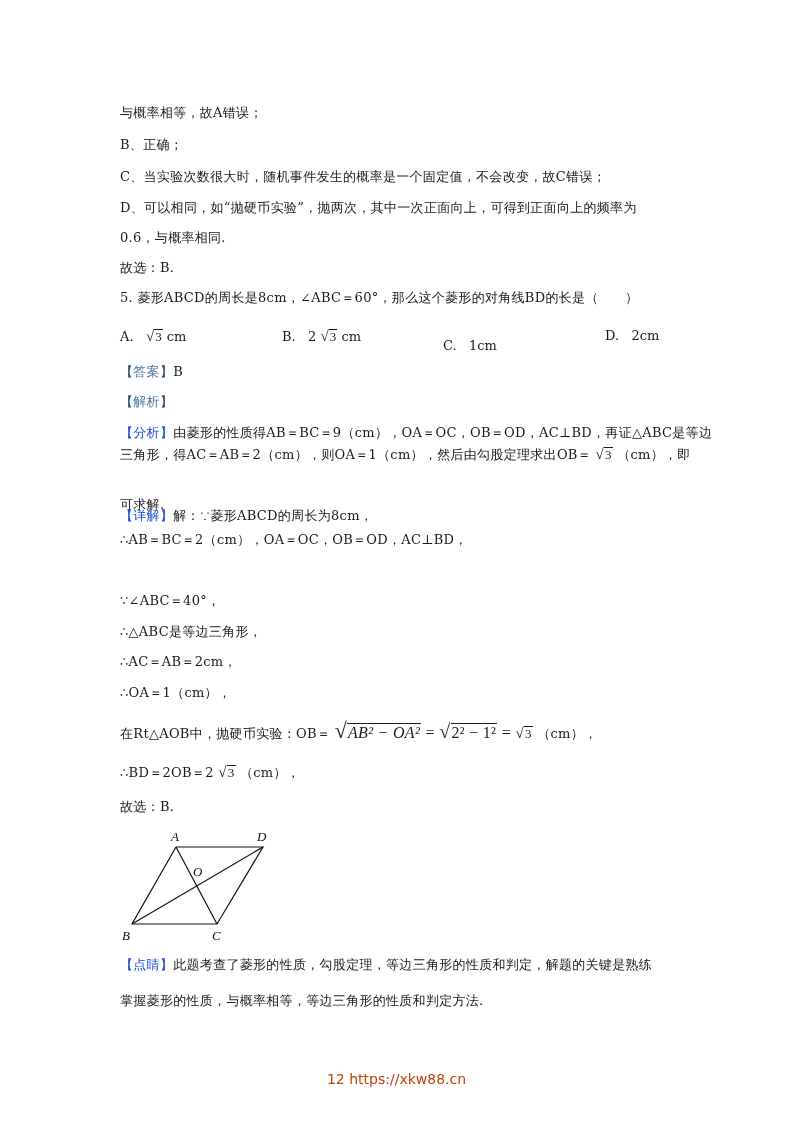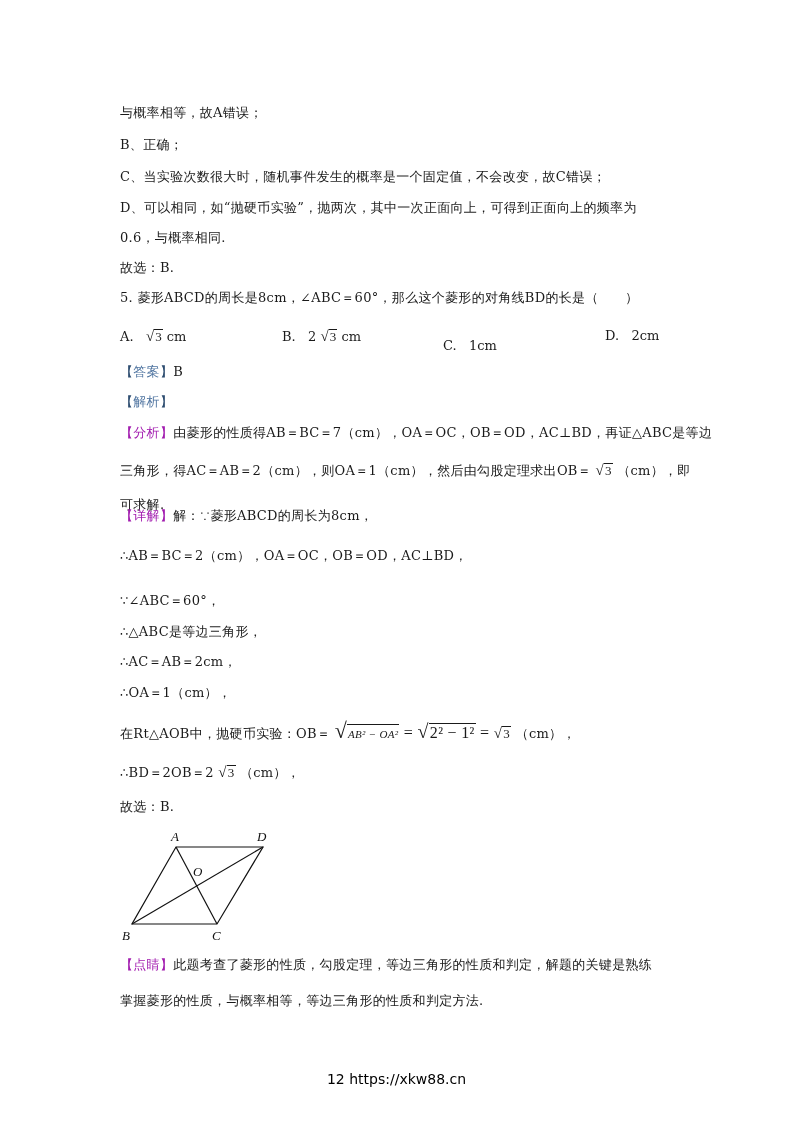--- a/index.html
+++ b/index.html
@@ -2,28 +2,28 @@
 <html><head>
 <meta charset="utf-8">
 <style>
   html, body { margin:0; padding:0; background:#ffffff; }
   body { width:793px; height:1122px; position:relative; overflow:hidden;
          font-family:"DejaVu Serif","Liberation Serif",serif; color:#1a1a1a; }
   .line { position:absolute; left:120px; font-size:13px; line-height:18px; white-space:nowrap; letter-spacing:0.3px; }
   .opt { position:absolute; font-size:13px; line-height:18px; white-space:nowrap; }
   .tag-blue { color:#4f74a0;text-align:center; }
   .tag-blue .br { color:#2d4d70; }
-  .tag { color:#a21caf; }
+  .tag { color:#1d4ed8; }
   .sqrt { display:inline-block; position:relative; font-family:"Liberation Serif",serif; font-style:normal; }
   .sqrt .rad { font-size:15px; }
   .sqrt .arg { border-top:1px solid #1a1a1a; padding:0 1px; display:inline-block; line-height:14px; }
-  .math-i { font-family:"Liberation Serif",serif; font-style:italic; font-size:11px; }
+  .math-i { font-family:"Liberation Serif",serif; font-style:italic; font-size:16px; }
   .math-n { font-family:"Liberation Serif",serif; font-size:16px; }
   .footer { position:absolute; top:1071px; left:0; width:793px; text-align:center;
-            font-family:"DejaVu Sans","Liberation Sans",sans-serif; font-size:14px; color:#000000; }
+            font-family:"DejaVu Sans","Liberation Sans",sans-serif; font-size:14px; color:#c2410c; }
   .diagram { position:absolute; left:116px; top:826px; }
   .diagram text { font-family:"Liberation Serif",serif; font-style:italic; font-size:13px; fill:#111; }
 </style>
 </head>
 <body>
 
 <div class="line" style="top:104px">与概率相等，故A错误；</div>
 <div class="line" style="top:136px">B、正确；</div>
 <div class="line" style="top:168px">C、当实验次数很大时，随机事件发生的概率是一个固定值，不会改变，故C错误；</div>
 <div class="line" style="top:199px">D、可以相同，如“抛硬币实验”，抛两次，其中一次正面向上，可得到正面向上的频率为</div>
@@ -56,34 +56,34 @@
 </div>
 
 <div class="line" style="top:363px">
   <span class="tag-blue"><span class="br">【</span><span>答案</span><span class="br">】</span></span><span>B</span>
 </div>
 <div class="line" style="top:393px">
   <span class="tag-blue"><span class="br">【</span><span>解析</span><span class="br">】</span></span>
 </div>
 
 <div class="line" style="top:424px">
-  <span class="tag">【<span>分析</span>】</span><span>由菱形的性质得AB＝BC＝7（cm），OA＝OC，OB＝OD，AC⊥BD，再证△ABC是等边</span>
+  <span class="tag">【<span>分析</span>】</span><span>由菱形的性质得AB＝BC＝9（cm），OA＝OC，OB＝OD，AC⊥BD，再证△ABC是等边</span>
 </div>
-<div class="line" style="top:461px">
+<div class="line" style="top:445px">
   <span>三角形，得AC＝AB＝2（cm），则OA＝1（cm），然后由勾股定理求出OB＝</span>
   <span class="sqrt"><span class="rad">√</span><span class="arg">3</span></span>
   <span>（cm），即</span>
 </div>
 <div class="line" style="top:496px">可求解.</div>
 
 <div class="line" style="top:507px">
   <span class="tag">【<span>详解</span>】</span><span>解：∵菱形ABCD的周长为8cm，</span>
 </div>
-<div class="line" style="top:547px">∴AB＝BC＝2（cm），OA＝OC，OB＝OD，AC⊥BD，</div>
-<div class="line" style="top:592px">∵∠ABC＝60°，</div>
+<div class="line" style="top:531px">∴AB＝BC＝2（cm），OA＝OC，OB＝OD，AC⊥BD，</div>
+<div class="line" style="top:592px">∵∠ABC＝40°，</div>
 <div class="line" style="top:623px">∴△ABC是等边三角形，</div>
 <div class="line" style="top:653px">∴AC＝AB＝2cm，</div>
 <div class="line" style="top:684px">∴OA＝1（cm），</div>
 
 <div class="line" style="top:720px; line-height:22px">
   <span>在Rt△AOB中，抛硬币实验：OB＝</span>
   <span class="sqrt"><span class="rad" style="font-size:22px">√</span><span class="arg math-i" style="line-height:18px">AB² − OA²</span></span>
   <span class="math-n">=</span>
   <span class="sqrt"><span class="rad" style="font-size:20px">√</span><span class="arg math-n" style="line-height:18px">2² − 1²</span></span>
   <span class="math-n">=</span>

